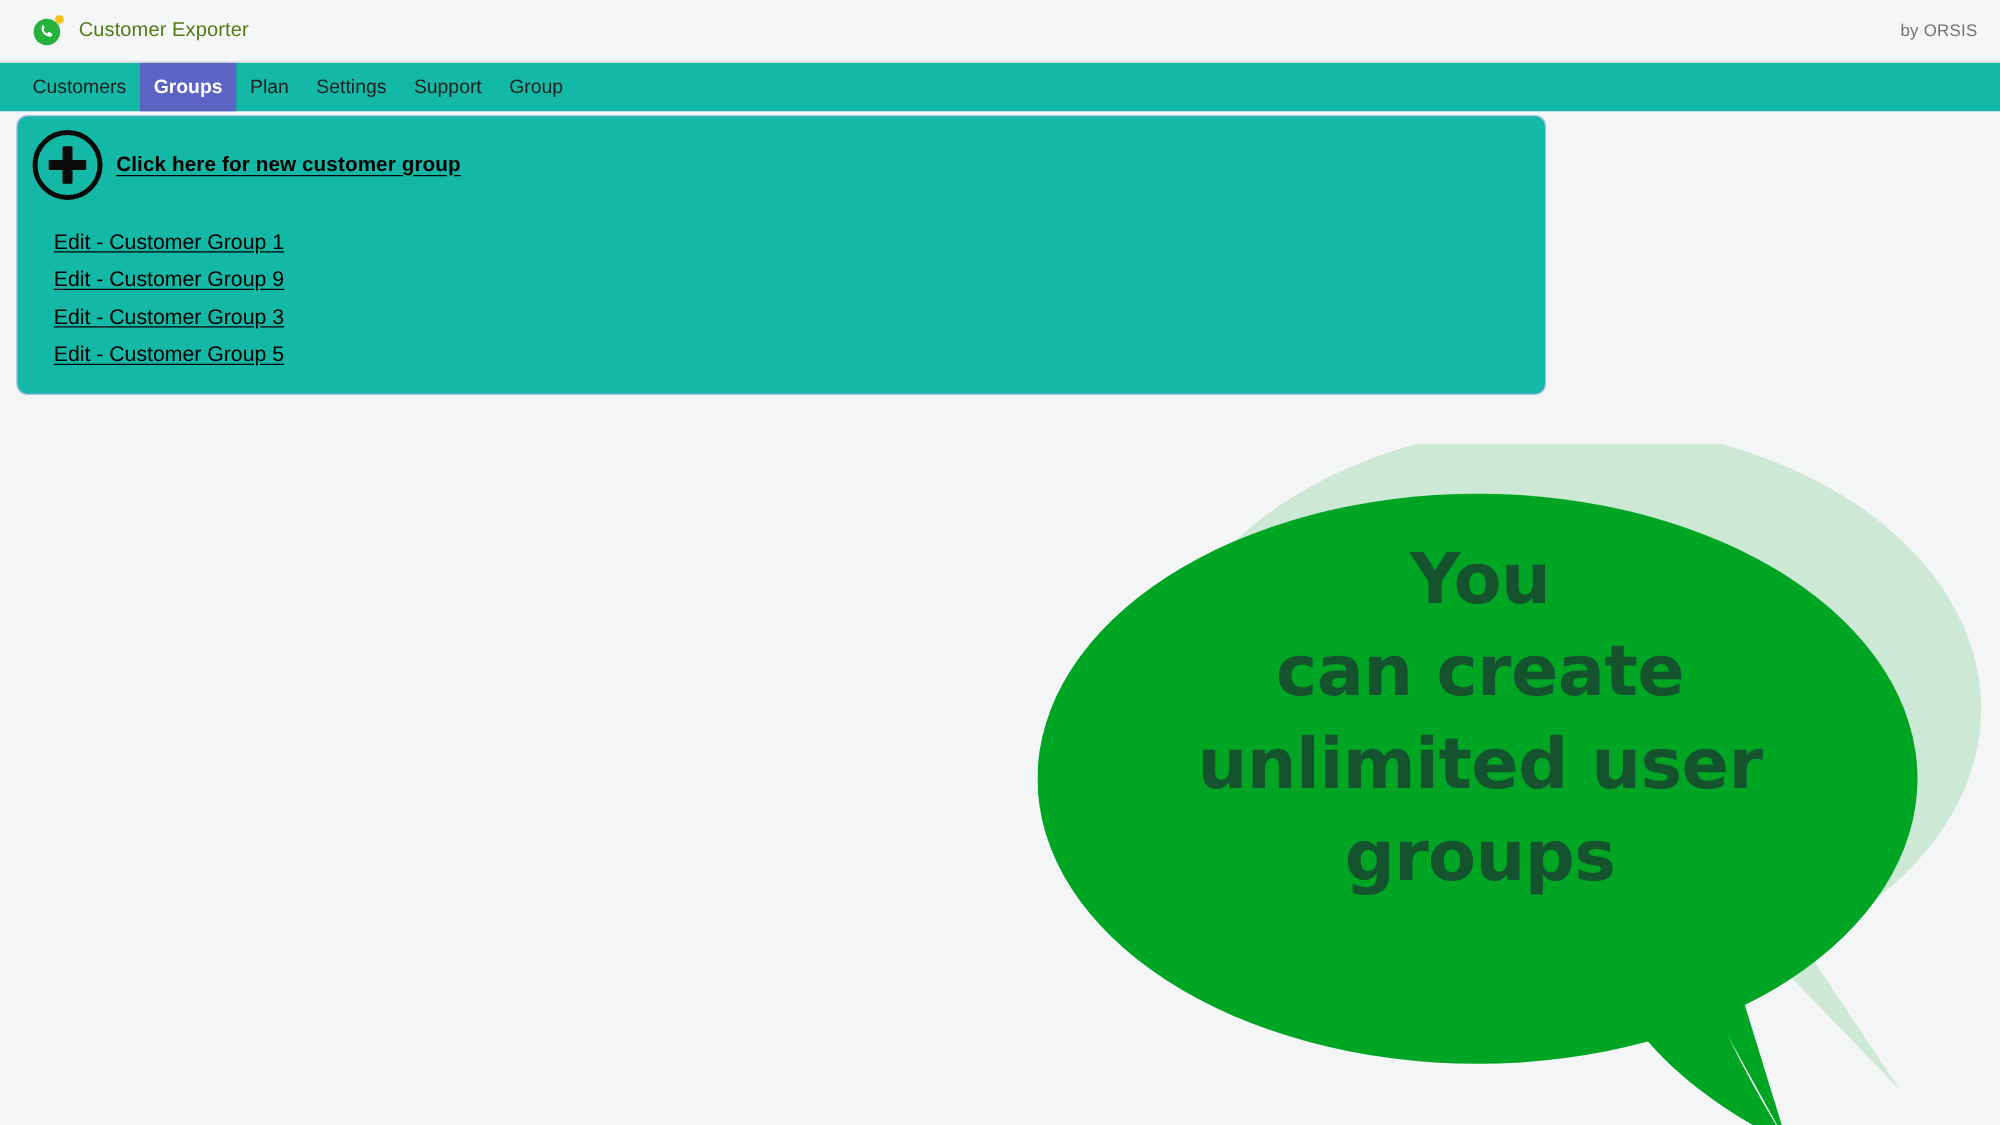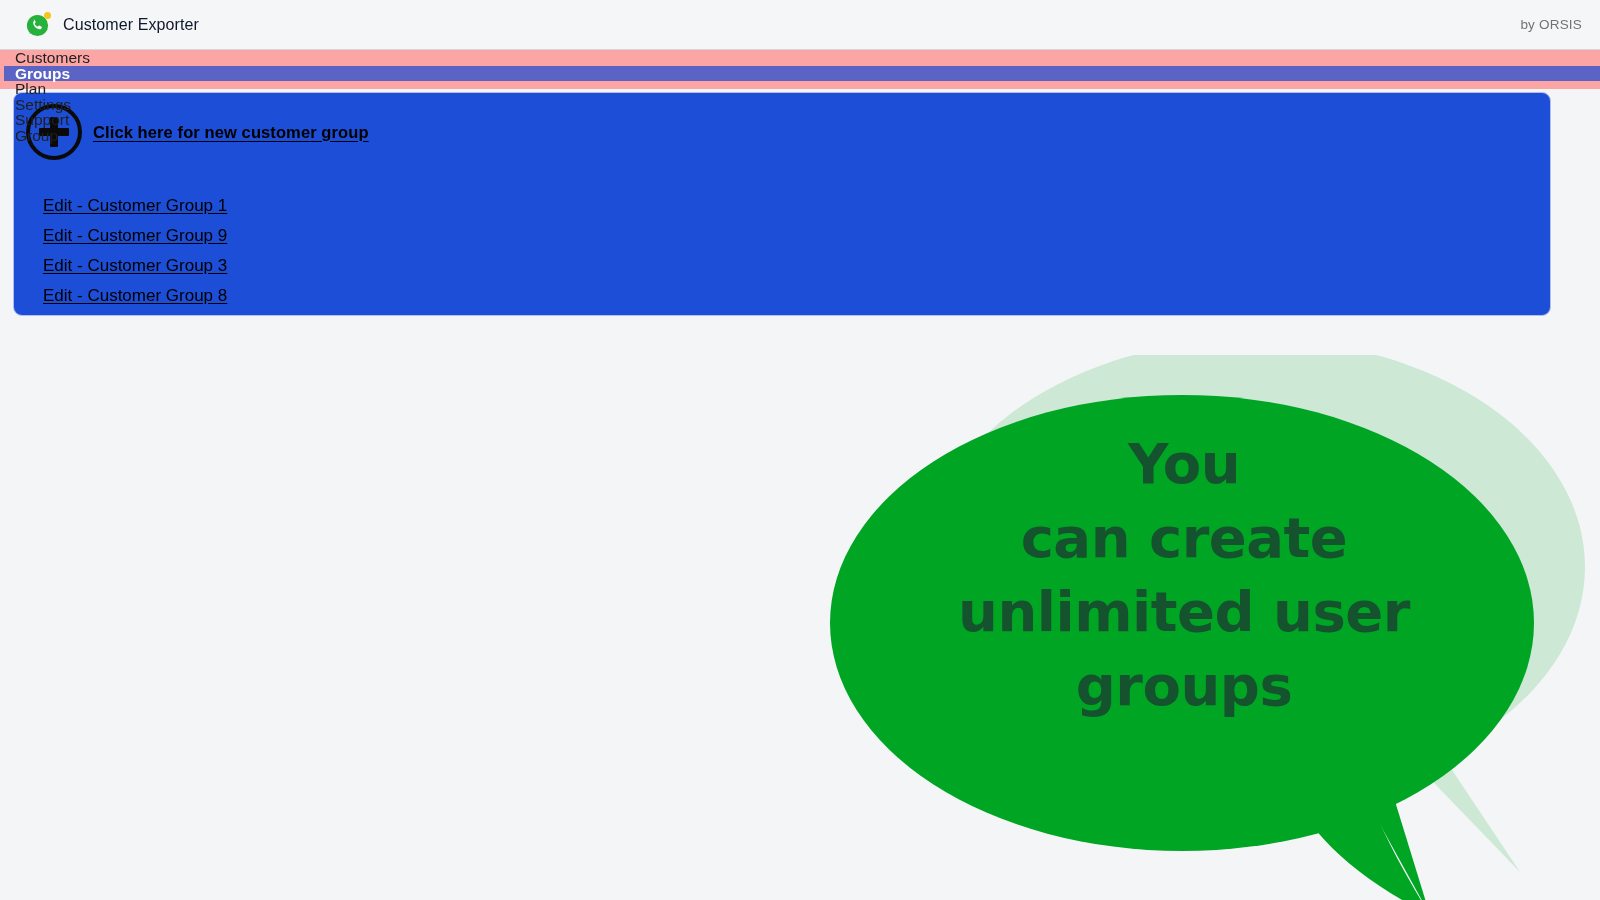--- a/index.html
+++ b/index.html
@@ -39,40 +39,39 @@
     position: absolute;
     right: -1px;
     top: -1px;
     width: 7px;
     height: 7px;
     background: #f5c518;
     border-radius: 50%;
   }
   #app-title-text {
     font-size: 16px;
-    color: #0f172a;
+    color: #4d7c0f;
     letter-spacing: .1px;
   }
   #app-credit {
     margin-left: auto;
     font-size: 13.5px;
     color: #737373;
     letter-spacing: .2px;
   }
 
   
   #main-nav {
     height: 39px;
-    background: #fca5a5;
+    background: #14b8a6;
     display: flex;
     align-items: stretch;
-    padding-left: 4px;
+    padding-left: 15px;
     position: relative;
     z-index: 4;
-    flex-direction: column;
   }
   .nav-tab {
     display: flex;
     align-items: center;
     padding: 0 11px;
     font-size: 15.5px;
     color: #1f1f1f;
     cursor: pointer;
     user-select: none;
     white-space: nowrap;
@@ -85,23 +84,23 @@
     background: #5b63c4;
     color: #ffffff;
     font-weight: bold;
   }
 
   
   #groups-panel {
     position: absolute;
     left: 13px;
     top: 92px;
-    width: 1538px;
+    width: 1224px;
     height: 224px;
-    background: #1d4ed8;
+    background: #14b8a6;
     border: 1px solid #b4bff0;
     border-radius: 9px;
     z-index: 3;
   }
   #new-group-row {
     position: absolute;
     left: 12px;
     top: 11px;
     display: flex;
     align-items: center;
@@ -140,21 +139,21 @@
     text-decoration: underline;
     text-underline-offset: 3px;
     margin-left: 11px;
     cursor: pointer;
     white-space: nowrap;
     letter-spacing: .1px;
   }
   #group-links-list {
     position: absolute;
     left: 29px;
-    top: 98px;
+    top: 86px;
     display: flex;
     flex-direction: column;
   }
   .group-edit-link {
     font-size: 17px;
     color: #000000;
     text-decoration: underline;
     text-underline-offset: 2px;
     cursor: pointer;
     line-height: 30px;
@@ -221,21 +220,21 @@
 
   <div id="new-group-row">
     <span id="plus-circle-icon"></span>
     <span id="new-group-link"> Click here for new customer group</span>
   </div>
 
   <div id="group-links-list">
     <a class="group-edit-link">Edit - Customer Group 1</a>
     <a class="group-edit-link">Edit - Customer Group 9</a>
     <a class="group-edit-link">Edit - Customer Group 3</a>
-    <a class="group-edit-link">Edit - Customer Group 8</a>
+    <a class="group-edit-link">Edit - Customer Group 5</a>
   </div>
 
 </section>
 
 <div id="speech-bubble">
   <svg width="770" height="560" viewBox="0 0 770 560">
 
     <g>
       <ellipse cx="375" cy="240" rx="330" ry="228" fill="#cde8d4" transform="translate(50,-28)"></ellipse>
       <path d="M500 400 L640 545 L560 425 Z" fill="#cde8d4" transform="translate(50,-28)"></path>

